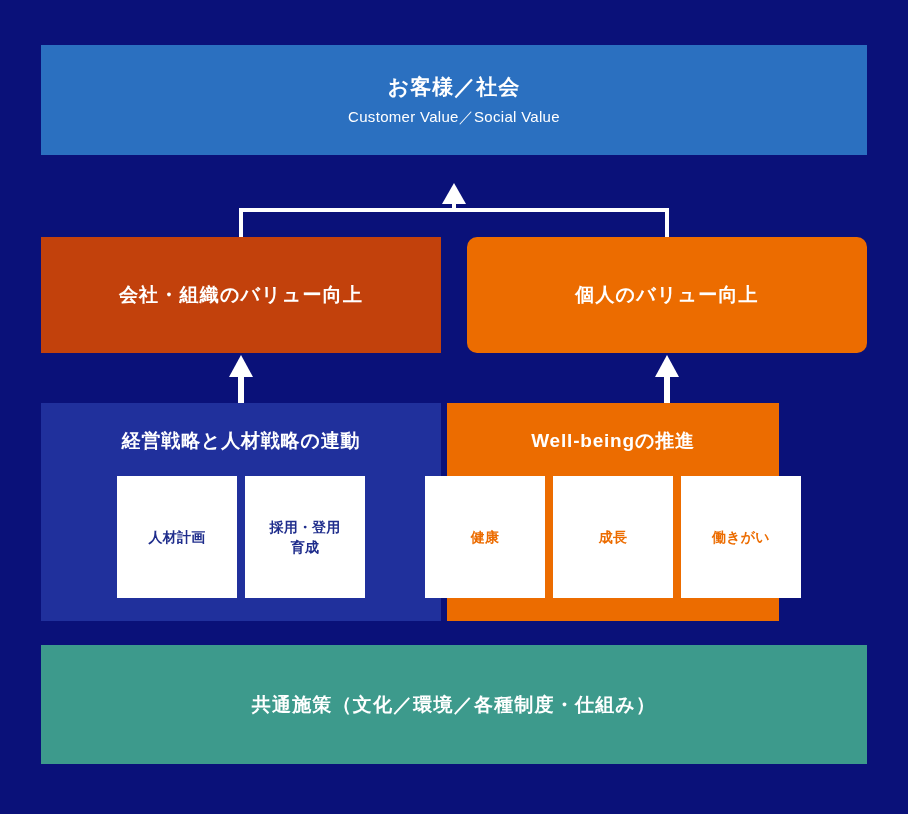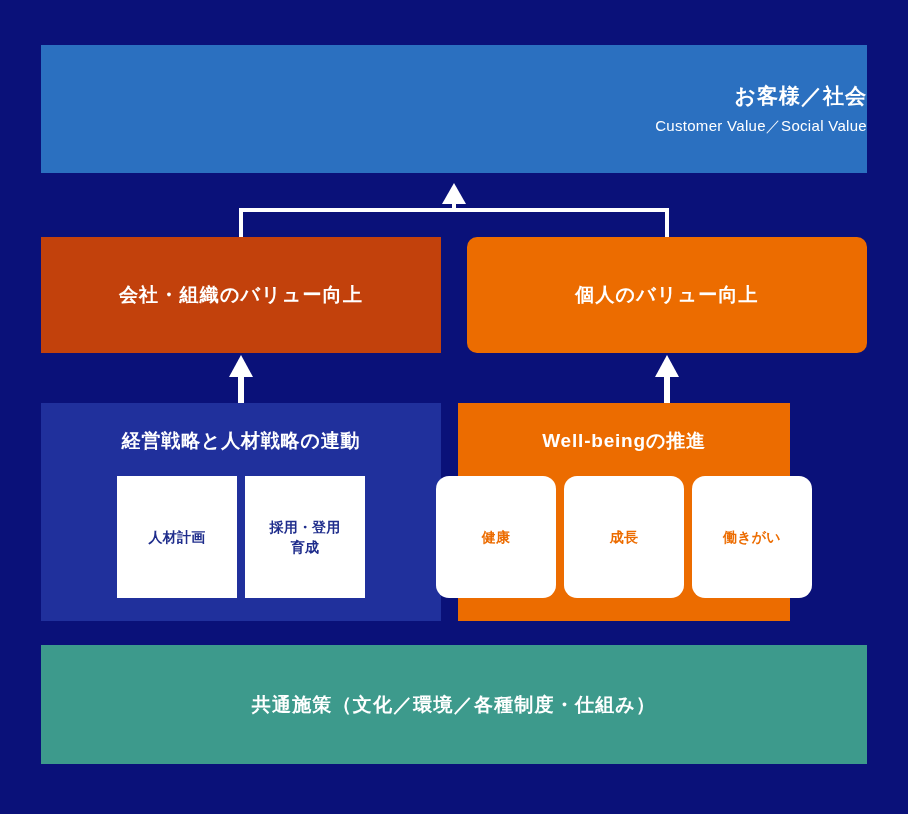--- a/index.html
+++ b/index.html
@@ -32,23 +32,22 @@
     justify-content: center;
     text-align: center;
     color: #ffffff;
   }
 
   
   .top-box {
     left: 41px;
     top: 45px;
     width: 826px;
-    height: 128px;
+    height: 110px;
     background: #2b70c0;
-    align-items: flex-end;
   }
   .top-box .jp {
     font-size: 21px;
     font-weight: bold;
     letter-spacing: 1px;
     line-height: 1.3;
   }
   .top-box .en {
     font-size: 15px;
     font-weight: normal;
@@ -88,21 +87,21 @@
     display: flex;
     flex-direction: column;
     align-items: center;
   }
   .panel-left {
     left: 41px;
     width: 400px;
     background: #20309c;
   }
   .panel-right {
-    left: 458px;
+    left: 447px;
     width: 332px;
     background: #ec6c00;
   }
   .panel-title {
     color: #ffffff;
     font-size: 19px;
     font-weight: bold;
     letter-spacing: 0.8px;
     margin-top: 25px;
     text-align: center;
@@ -122,21 +121,21 @@
     display: flex;
     align-items: center;
     justify-content: center;
     text-align: center;
     font-size: 14px;
     font-weight: bold;
     line-height: 1.45;
     letter-spacing: 0.2px;
   }
   .card-blue { color: #1f2d8c; }
-  .card-orange { color: #ec6c00; border-radius: 13px; }
+  .card-orange { color: #ec6c00; }
 
   
   .bottom-box {
     left: 41px;
     top: 645px;
     width: 826px;
     height: 119px;
     background: #3d9a8c;
     text-align: right;
   }

